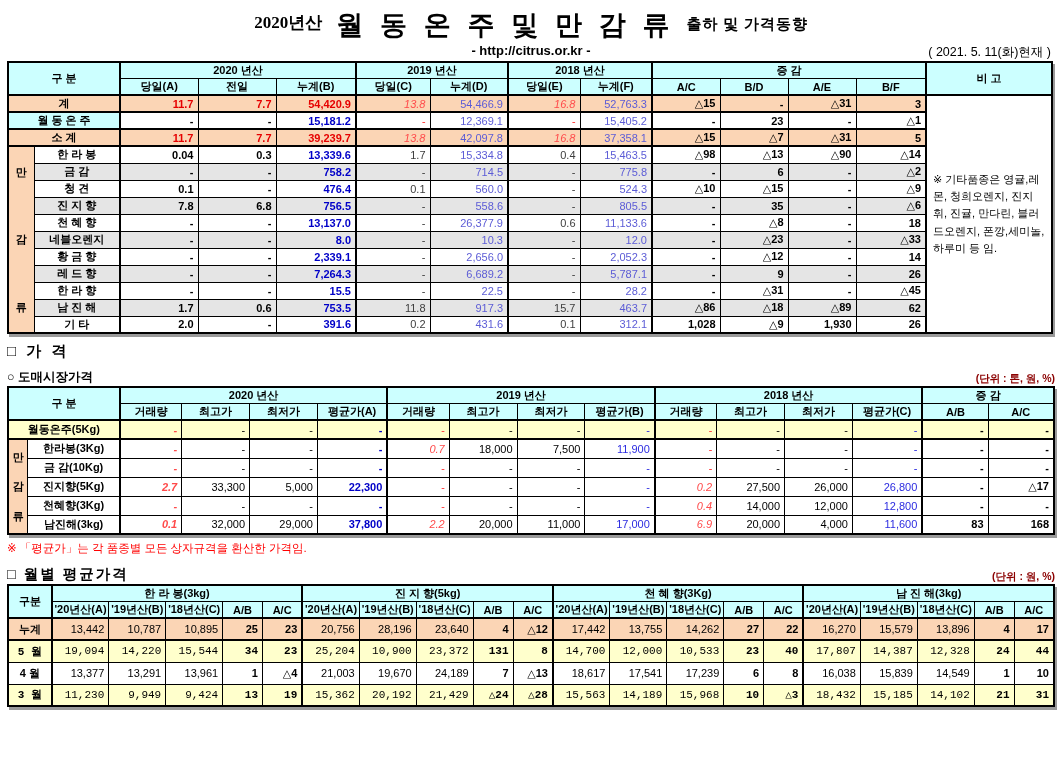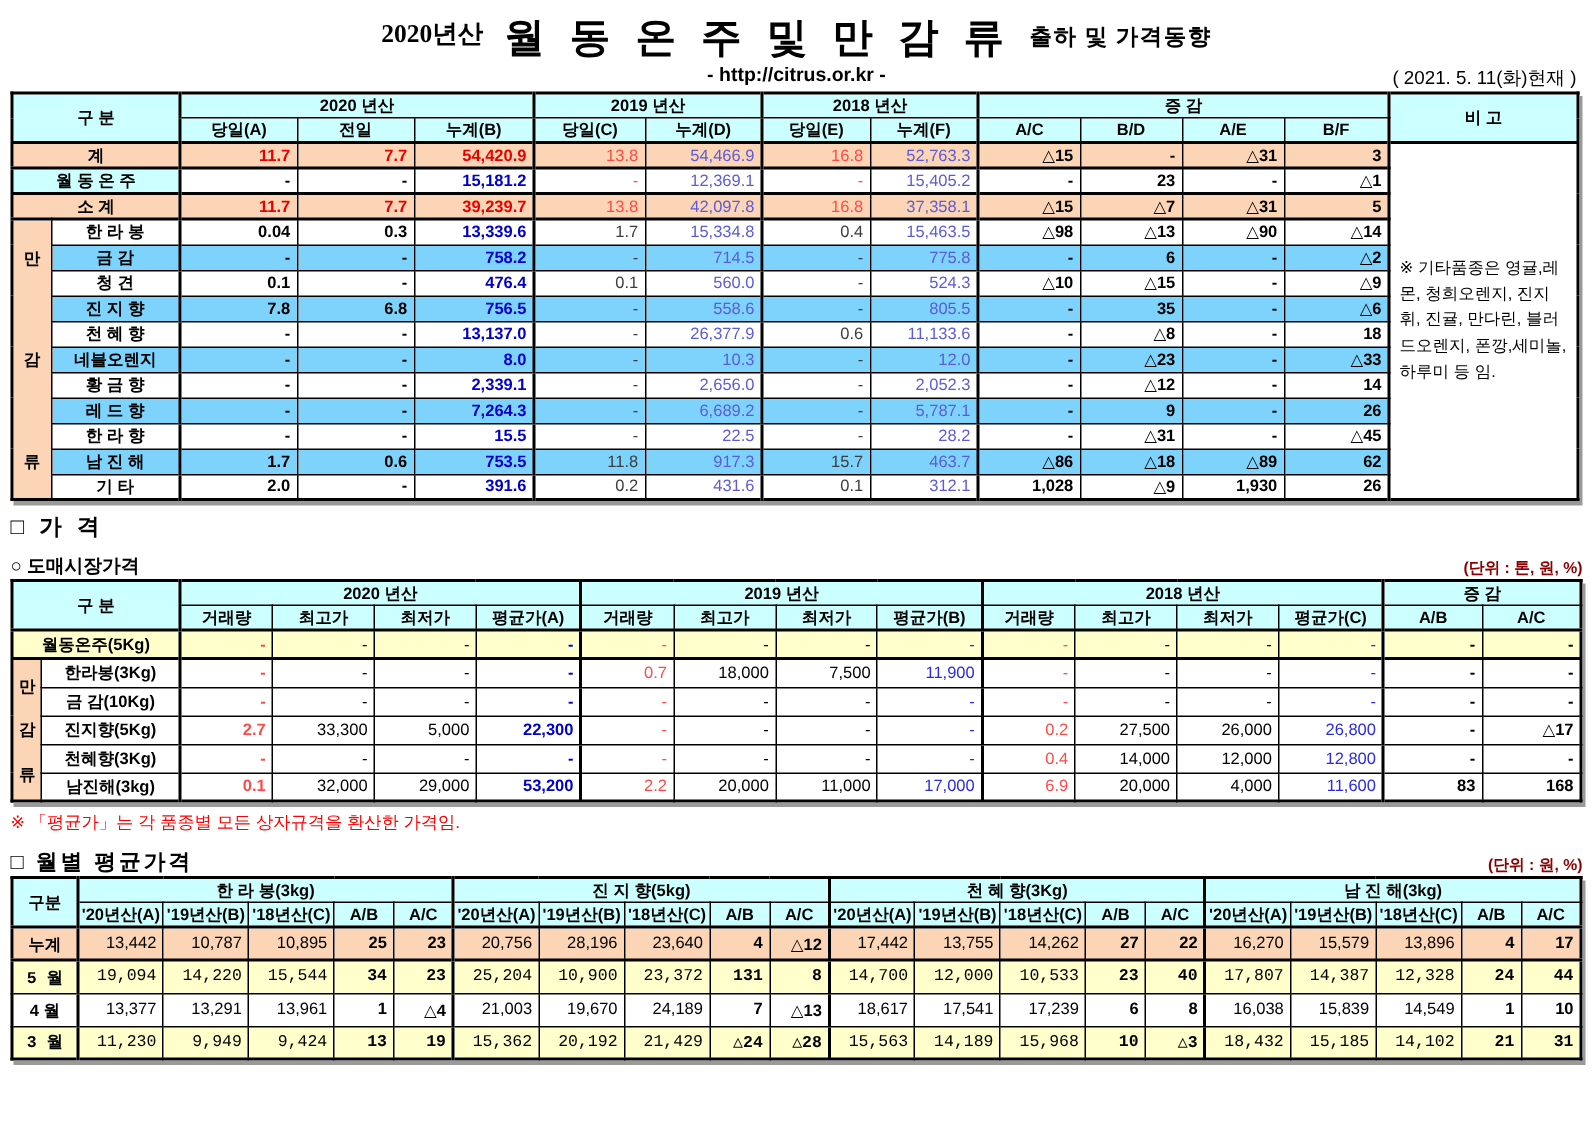--- a/index.html
+++ b/index.html
@@ -34,33 +34,33 @@
   thead { border-bottom: 2px solid #000; }
   td { height: 17px; text-align: right; padding: 0 4px; }
   td.rowlabel { text-align: center; font-weight: bold; padding: 0 1px; }
   .gsep { border-left: 2px solid #000 !important; }
 
   
   .b  { font-weight: bold; }
   .bk { color: #000; }
   .dg { color: #3d3d3d; }
   .rs { color: #e60000; font-weight: bold; }
-  .rd { color: #ff4a4a; }
+  .rd { color: #ff4a4a; font-style: italic; }
   .bl { color: #0000c8; }
   .bl2{ color: #2b2be0; }
   .vi { color: #5c5cd6; }
 
   
   .r-total td, .r-subtotal td { background: #FBD5B5; }
   .r-total, .r-subtotal, .r-winter { border-top: 2px solid #000; border-bottom: 2px solid #000; }
   #t1 .r-winter td { background: #fff; }
   #t1 .r-winter td.rowlabel { background: #CCFFFF; }
   #t2 .r-winter td { background: #FFFFCC; }
   .r-item td { background: #fff; }
-  tr.alt td { background: #7dd3fc; }
+  tr.alt td { background: #e5e5e5; }
   .r-alt td { background: #FFFFCC; font-family: Liberation Mono, monospace; }
   .r-plain td { background: #fff; }
   td.groupcell { background: #FBD5B5 !important; text-align: center; font-weight: bold;
                  vertical-align: middle; padding: 0; border-right: 1px dotted #666; }
   td.groupcell .vstack { display: flex; flex-direction: column; justify-content: space-between;
                          align-items: center; margin: 0 auto; }
   td.bigo { background: #fff !important; text-align: left; white-space: normal;
             vertical-align: middle; font-size: 11px; line-height: 1.55; padding: 2px 6px; }
 
   #t2 td { height: 19px; }
@@ -475,21 +475,21 @@
           <td class="bk">12,000</td>
           <td class="bl2">12,800</td>
           <td class="bk b gsep">-</td>
           <td class="bk b">-</td>
         </tr>
         <tr class="r-item">
           <td class="rowlabel">남진해(3kg)</td>
           <td class="rd b gsep">0.1</td>
           <td class="bk">32,000</td>
           <td class="bk">29,000</td>
-          <td class="bl b">53,200</td>
+          <td class="bl b">37,800</td>
           <td class="rd gsep">2.2</td>
           <td class="bk">20,000</td>
           <td class="bk">11,000</td>
           <td class="bl2">17,000</td>
           <td class="rd gsep">6.9</td>
           <td class="bk">20,000</td>
           <td class="bk">4,000</td>
           <td class="bl2">11,600</td>
           <td class="bk b gsep">83</td>
           <td class="bk b">168</td>

